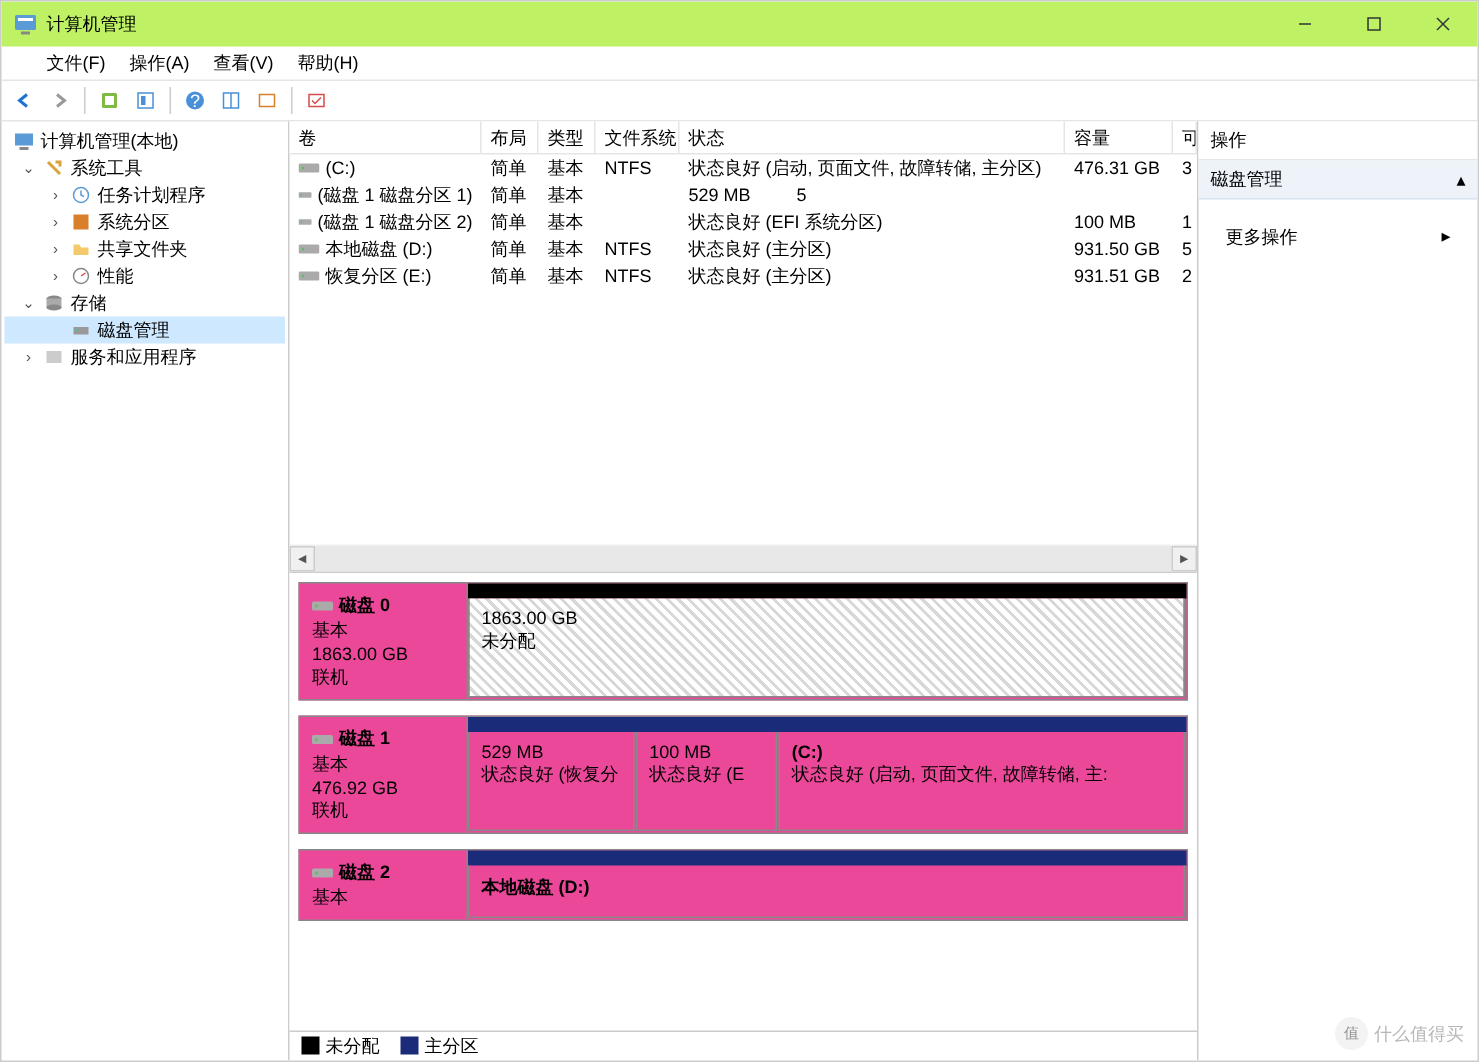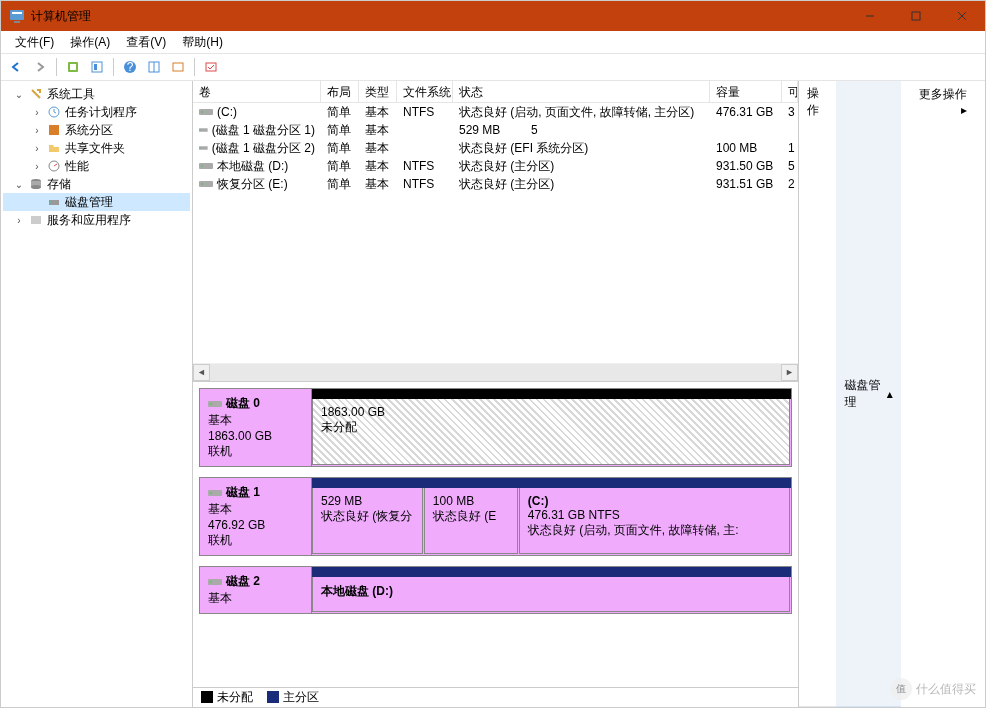--- a/index.html
+++ b/index.html
@@ -1,21 +1,21 @@
 <!DOCTYPE html>
 <html><head>
 <meta charset="utf-8">
 <style>
 * { box-sizing: border-box; margin: 0; padding: 0; font-family: "Microsoft YaHei", "Segoe UI", Tahoma, sans-serif; font-size: 12px; }
 body { background: #fff; width: 986px; height: 708px; overflow: hidden; border: 1px solid #ccc; }
-.titlebar { height: 30px; display: flex; align-items: center; padding: 0 0 0 8px; background: #c2410c; }
+.titlebar { height: 30px; display: flex; align-items: center; padding: 0 0 0 8px; background: #bef264; }
 .titlebar .app-icon { width: 16px; height: 16px; margin-right: 6px; }
 .titlebar .title { flex: 1; color: #000; }
 .titlebar .win-btn { width: 46px; height: 30px; display: flex; align-items: center; justify-content: center; color: #555; }
-.menubar { height: 22px; display: flex; align-items: center; padding: 0 6px; }
+.menubar { height: 22px; display: flex; align-items: center; padding: 0 22px; }
 .menubar .mitem { padding: 2px 8px; }
 .toolbar { height: 28px; display: flex; align-items: center; padding: 0 4px; border-top: 1px solid #e5e5e5; border-bottom: 1px solid #e5e5e5; gap: 2px; }
 .toolbar .tbtn { width: 22px; height: 22px; display: flex; align-items: center; justify-content: center; border: 1px solid transparent; }
 .toolbar .sep { width: 1px; height: 18px; background: #ccc; margin: 0 3px; }
 .main { display: flex; height: calc(100% - 80px); }
 .tree { width: 192px; border-right: 1px solid #ccc; padding: 4px 2px; overflow: auto; }
 .tree-row { display: flex; align-items: center; height: 18px; padding: 0 2px; white-space: nowrap; }
 .tree-row.selected { background: #cde8ff; }
 .tree-toggle { width: 12px; text-align: center; color: #555; font-size: 10px; }
 .tree-icon { width: 16px; height: 16px; margin: 0 3px; display: inline-flex; align-items: center; justify-content: center; }
@@ -23,38 +23,38 @@
 .vol-header { display: flex; background: #fff; border-bottom: 1px solid #e5e5e5; height: 22px; }
 .vol-header .col { border-right: 1px solid #e5e5e5; padding: 3px 6px; overflow: hidden; white-space: nowrap; }
 .vol-list { flex: 0 0 auto; }
 .vol-row { display: flex; height: 18px; align-items: center; }
 .vol-row .col { padding: 1px 6px; overflow: hidden; white-space: nowrap; }
 .vol-row .col.vol-icon { display: flex; align-items: center; gap: 4px; }
 .scroll-strip { height: 18px; background: #f0f0f0; display: flex; align-items: center; margin-top: auto; }
 .scroll-strip .arrow { width: 17px; height: 17px; background: #f0f0f0; border: 1px solid #ccc; display: flex; align-items: center; justify-content: center; color: #555; font-size: 9px; }
 .scroll-strip .track { flex: 1; height: 17px; background: #e8e8e8; }
 .disk-pane { flex: 1; overflow: auto; border-top: 1px solid #ccc; padding: 6px; background: #fff; }
-.disk-block { border: 1px solid #888; margin-bottom: 10px; display: flex; background: #f0abfc; }
+.disk-block { border: 1px solid #888; margin-bottom: 10px; display: flex; background: #ec4899; }
 .disk-info { width: 112px; padding: 6px 8px; border-right: 1px solid #888; }
 .disk-info .dname { font-weight: bold; display: flex; align-items: center; gap: 4px; }
 .disk-parts { flex: 1; display: flex; flex-direction: column; }
 .part-header { height: 10px; background: #000; }
 .part-header.primary { background: #1a2b7a; }
 .part-row { flex: 1; display: flex; }
 .part { border: 1px solid #888; border-top: none; margin: 0 1px 1px 0; padding: 6px 8px; overflow: hidden; }
 .part.unalloc { background: repeating-linear-gradient(45deg, #fff, #fff 3px, #d8d8d8 3px, #d8d8d8 5px); }
 .part .pname { font-weight: bold; }
 .legend { height: 20px; border-top: 1px solid #ccc; display: flex; align-items: center; padding: 0 8px; gap: 14px; }
 .legend .sw { width: 12px; height: 12px; display: inline-block; margin-right: 4px; vertical-align: -2px; }
 .legend .sw.unalloc { background: #000; }
 .legend .sw.primary { background: #1a2b7a; }
-.actions { width: 186px; display: flex; flex-direction: row; }
+.actions { width: 186px; display: flex; flex-direction: column; }
 .actions .hdr { padding: 4px 8px; background: #fff; border-bottom: 1px solid #e5e5e5; font-weight: normal; }
 .actions .sect { background: #eef3fa; padding: 4px 8px; border-bottom: 1px solid #d5e3f3; display: flex; justify-content: space-between; align-items: center; }
-.actions .item { padding: 5px 18px; }
+.actions .item { padding: 17px 18px; }
 .disk-icon-svg { width: 14px; height: 10px; }
 .watermark { position: absolute; right: 10px; bottom: 8px; opacity: 0.7; font-size: 11px; color: #999; display: flex; align-items: center; gap: 4px; }
 .watermark .circ { width: 22px; height: 22px; border-radius: 50%; background: #eee; display: flex; align-items: center; justify-content: center; font-size: 10px; color: #666; }
 .upper-pane { display:flex; flex-direction:column; height: 300px; }
 </style>
 </head>
 <body>
 
 <div class="titlebar">
   <span class="app-icon">
@@ -137,20 +137,29 @@
       <svg width="14" height="14">
         <rect x="2" y="3" width="10" height="8" fill="#fff" stroke="#d94a4a"></rect>
         <path d="M4 7 L6 9 L10 5" fill="none" stroke="#d94a4a"></path>
       </svg>
     </div>
 </div>
 
 <div class="main">
 
   <div class="tree">
+    <div class="tree-row">
+      <span class="tree-icon">
+          <svg width="14" height="14">
+            <rect x="1" y="2" width="12" height="8" fill="#5b9bd5"></rect>
+            <rect x="4" y="11" width="6" height="2" fill="#888"></rect>
+          </svg>
+        </span>
+      <span>计算机管理(本地)</span>
+    </div>
     <div class="tree-row" style="padding-left:10px">
       <span class="tree-toggle">⌄</span>
       <span class="tree-icon">
           <svg width="14" height="14">
             <path d="M3 3 L11 11 M8 3 L11 3 L11 6" stroke="#d9a43c" stroke-width="2" fill="none"></path>
           </svg>
         </span>
       <span>系统工具</span>
     </div>
     <div class="tree-row" style="padding-left:28px">
@@ -353,21 +362,20 @@
               <div class="part" style="flex: 0.22 1 0%;">
                 <div>529 MB</div>
                 <div>状态良好 (恢复分</div>
               </div>
               <div class="part" style="flex: 0.18 1 0%;">
                 <div>100 MB</div>
                 <div>状态良好 (E</div>
               </div>
               <div class="part" style="flex: 0.6 1 0%;">
                 <div class="pname">(C:)</div>
-                <div>476.31 GB NTFS</div>
                 <div>状态良好 (启动, 页面文件, 故障转储, 主:</div>
               </div>
             </div>
           </div>
         </div>
         <div class="disk-block">
           <div class="disk-info">
             <div class="dname"><svg class="disk-icon-svg" viewBox="0 0 14 10">
                 <rect x="0" y="2" width="14" height="6" fill="#aaa" rx="1"></rect>
                 <circle cx="3" cy="5" r="1" fill="#6b6"></circle>

